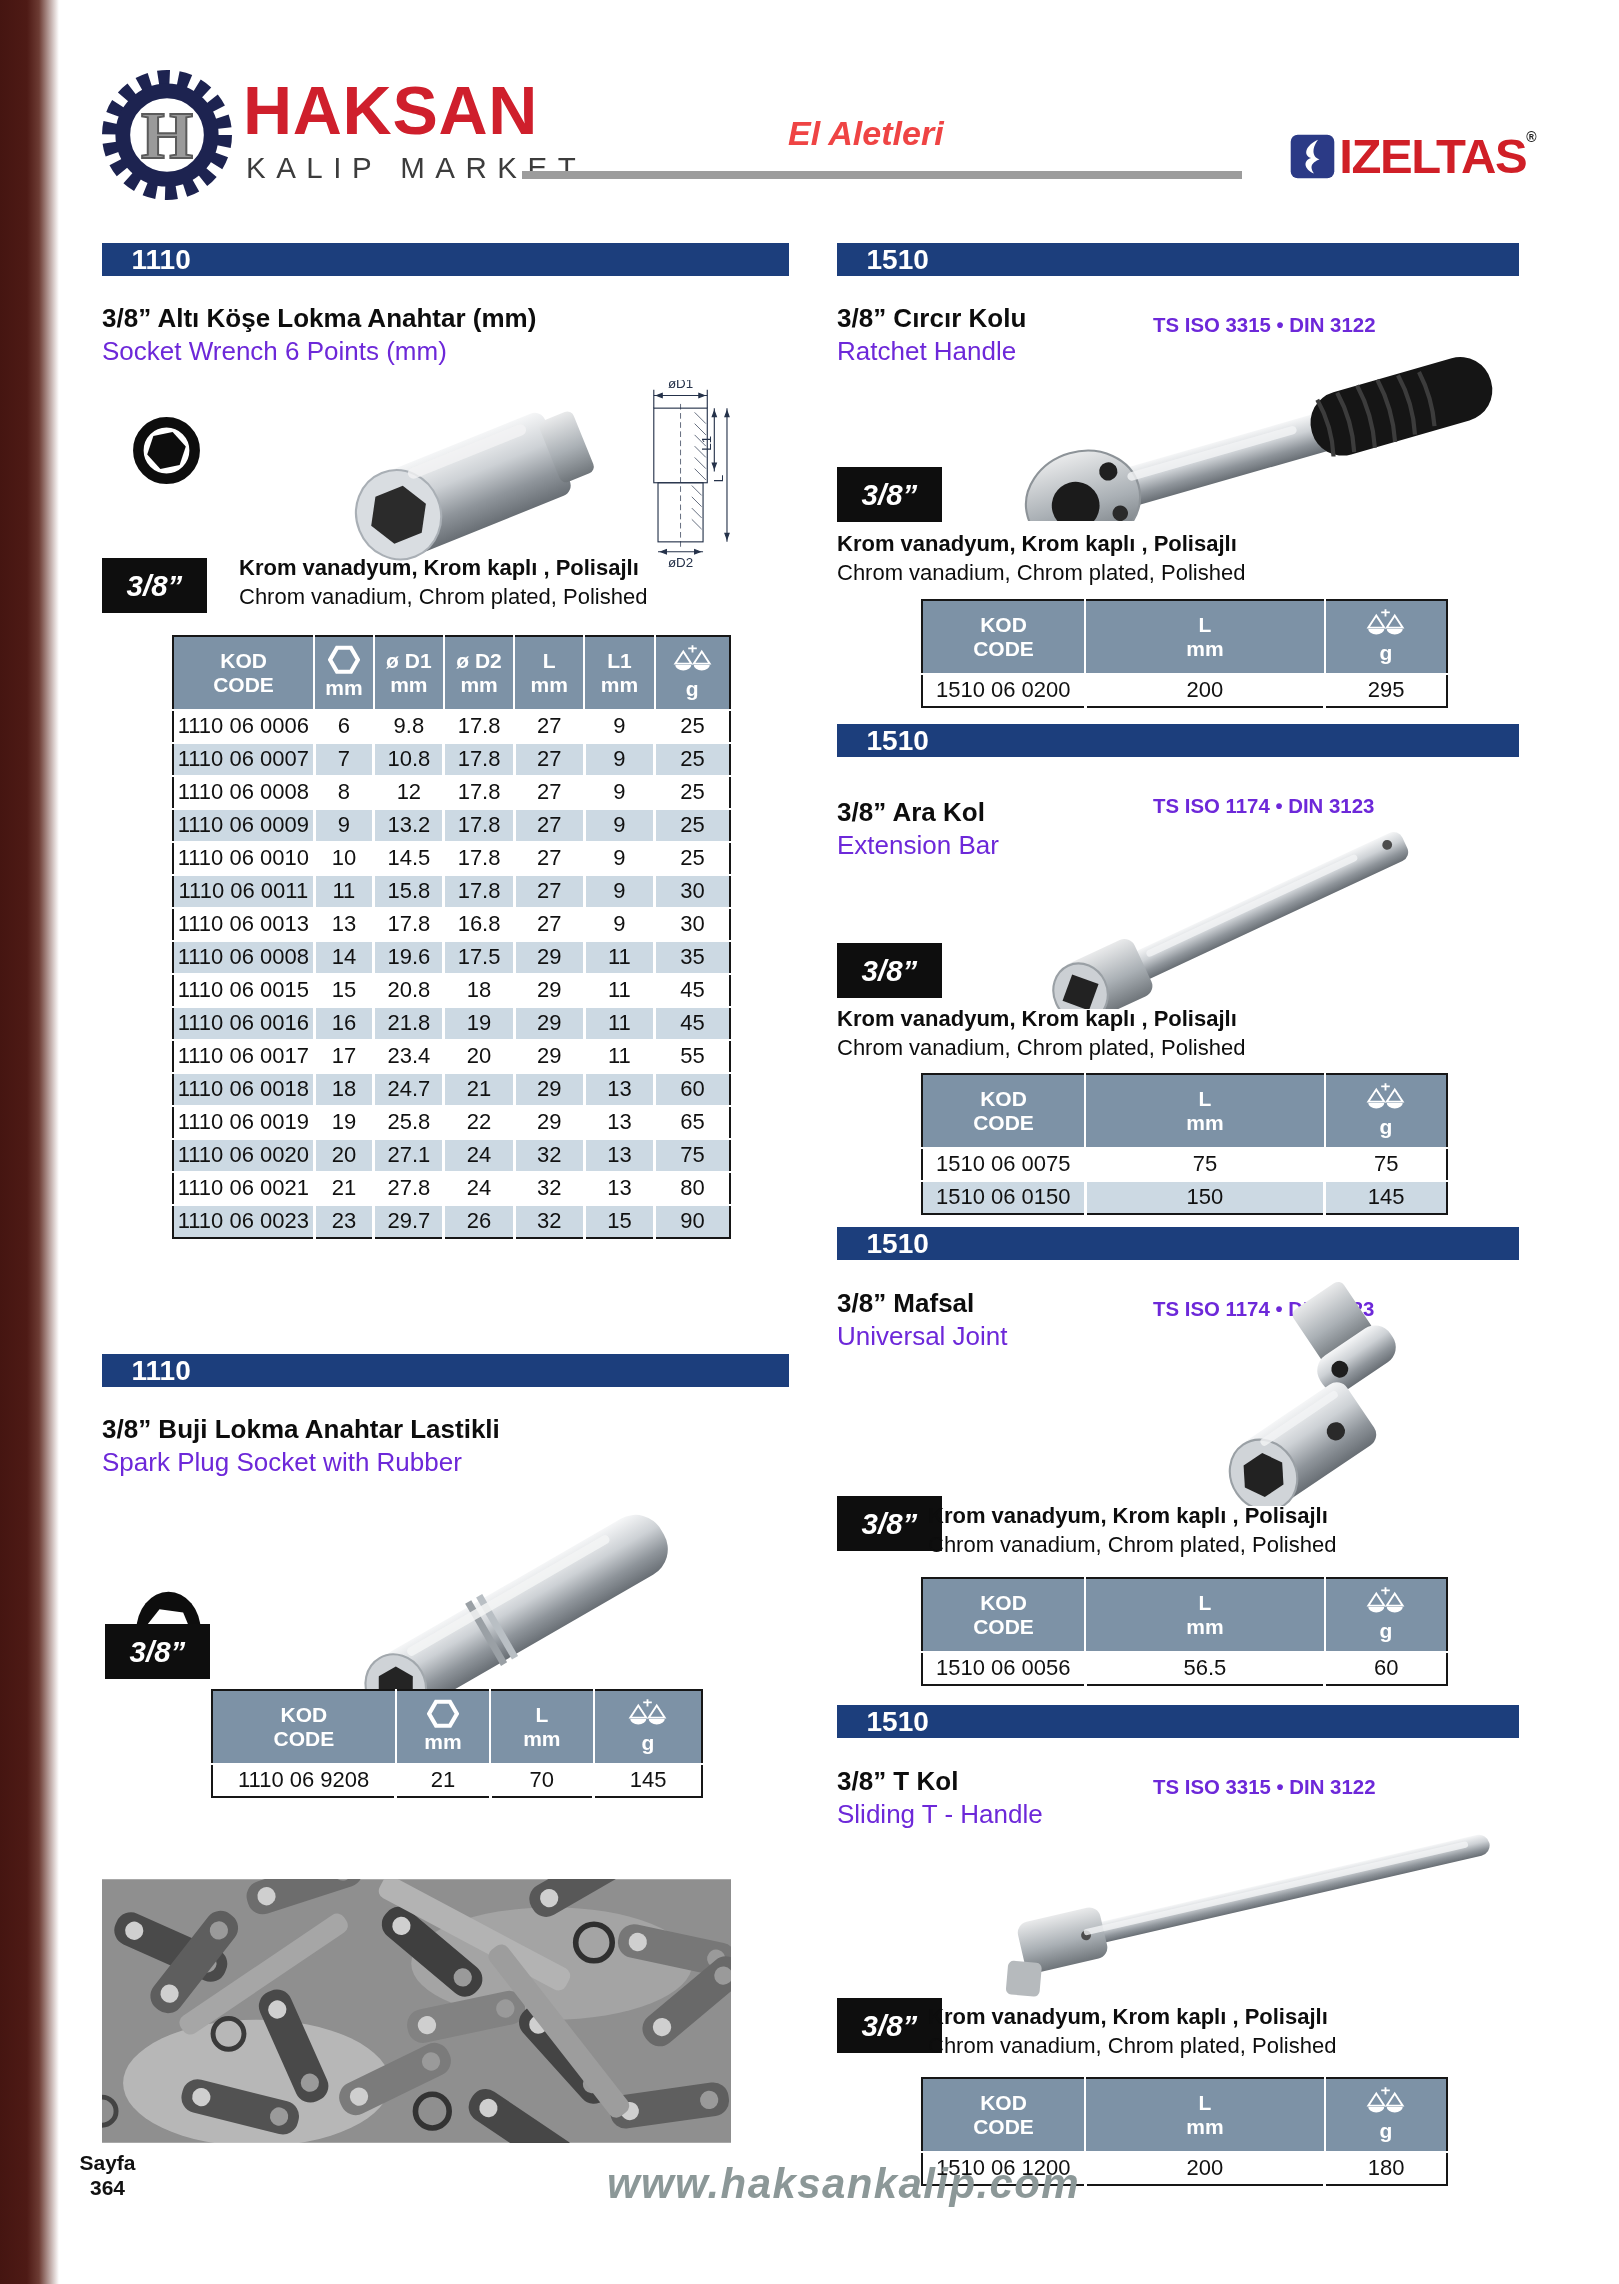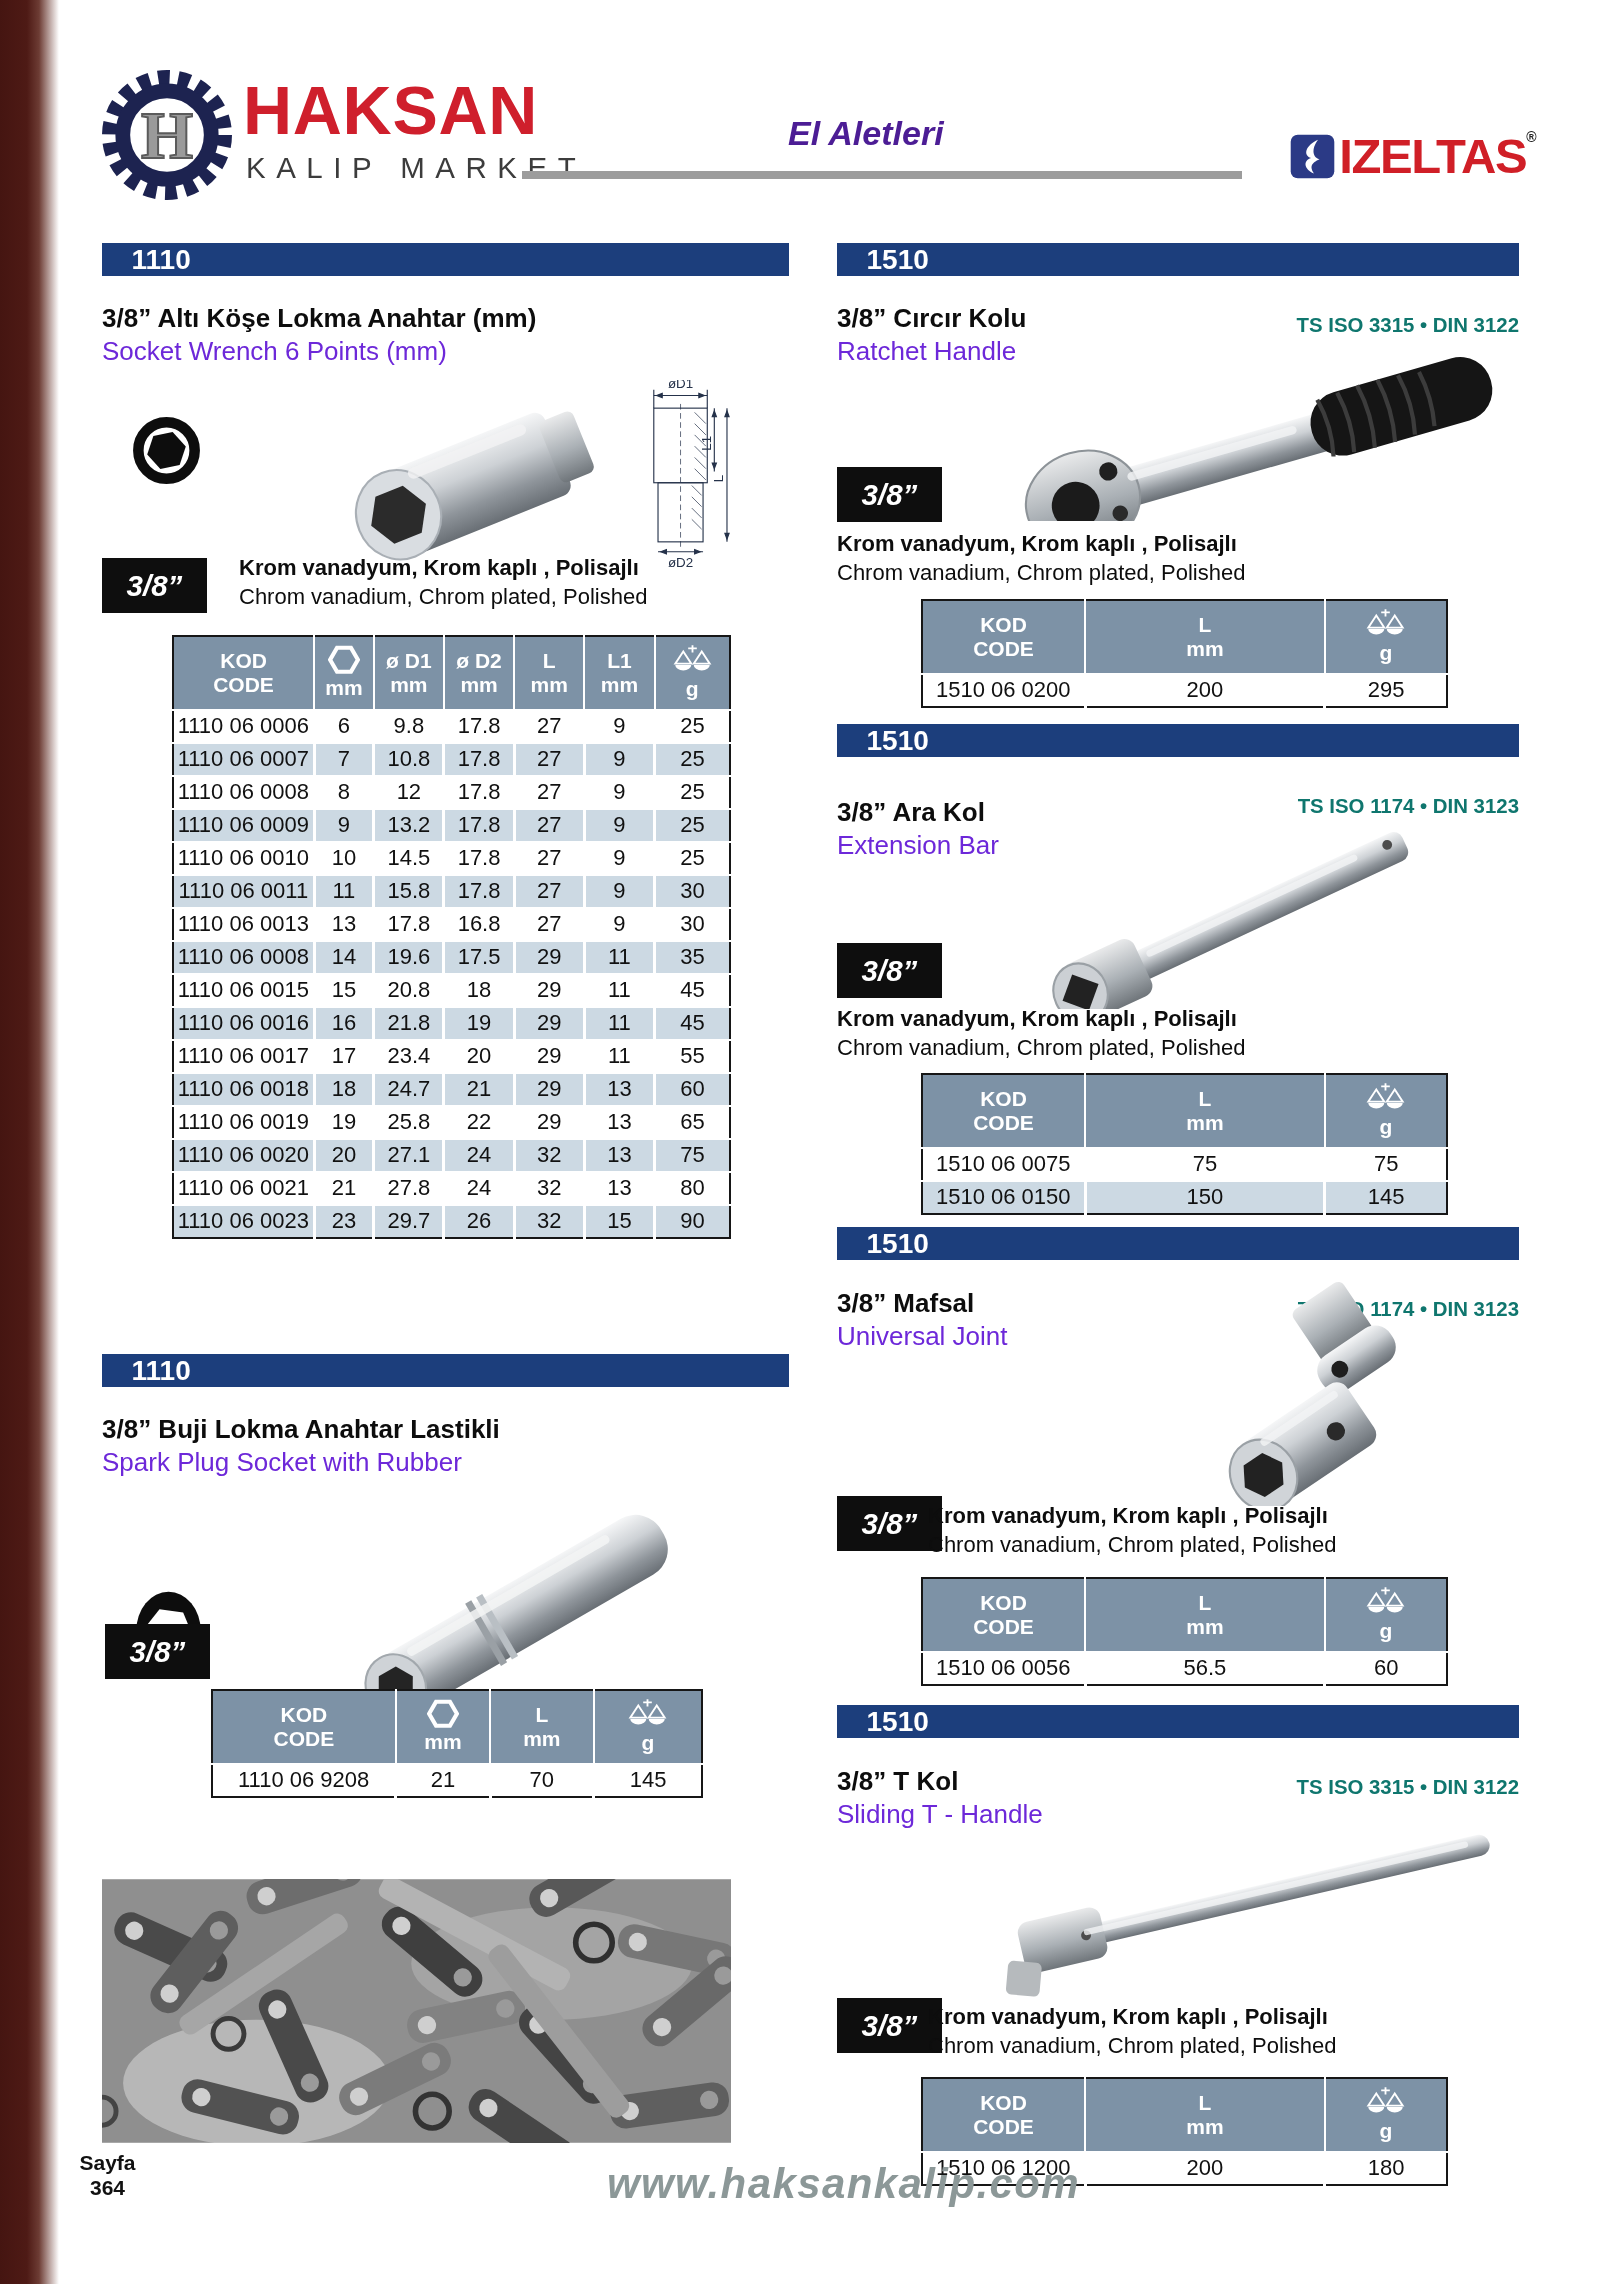--- a/index.html
+++ b/index.html
@@ -8,34 +8,34 @@
   .abs{position:absolute;}
 
   
   .edge-bar{left:0;top:0;width:63px;height:2284px;
     background:linear-gradient(90deg,#451511 0px,#4e1a15 27px,#6d3c34 39px,rgba(109,60,52,0) 59px);}
 
   
   .gear{left:100px;top:68px;width:134px;height:134px;}
   .logo-name{left:243px;top:76px;font-size:68px;font-weight:800;color:#cf1f2c;letter-spacing:0.7px;line-height:1;}
   .logo-sub{left:246px;top:153px;font-size:29.5px;font-weight:500;color:#3c3c3c;letter-spacing:10.5px;line-height:1;}
-  .category{left:788px;top:114px;font-size:34px;font-weight:600;font-style:italic;color:#4c1d95;}
+  .category{left:788px;top:114px;font-size:34px;font-weight:600;font-style:italic;color:#ef4444;}
   .header-rule{left:522px;top:171px;width:720px;height:8.4px;background:#9c9c9c;}
   .izeltas{left:1290px;top:132px;display:flex;align-items:center;}
   .iz-icon{width:45px;height:45px;}
   .iz-text{font-size:49px;font-weight:800;color:#d01f27;letter-spacing:-1.4px;line-height:1;margin-left:4.2px;}
   .iz-reg{font-size:14px;font-weight:700;color:#222;vertical-align:top;position:relative;top:-19.7px;}
 
   
   .secbar{height:33px;background:#1c3e7c;color:#fff;font-size:28px;font-weight:700;
           line-height:33px;padding-left:29.5px;box-sizing:border-box;}
   .bar-left{width:687px;} .bar-right{width:682px;}
   .title .tr{font-size:26px;font-weight:700;color:#0d0d0d;line-height:1.25;}
   .title .en{font-size:26px;font-weight:400;color:#6d28d9;line-height:1.25;}
-  .std{font-size:20.4px;font-weight:700;color:#0f766e;text-align:right;width:366px;}
+  .std{font-size:20.4px;font-weight:700;color:#6d28d9;width:366px;}
   .badge{width:105px;height:55px;background:#0e0e0e;color:#fff;font-size:29.5px;font-weight:700;
          font-style:italic;display:flex;align-items:center;justify-content:center;}
   .material{text-align:left;}
   .material .tr{font-size:22px;font-weight:700;color:#0d0d0d;line-height:1.32;}
   .material .en{font-size:22px;font-weight:400;color:#0d0d0d;line-height:1.32;}
 
   
   table.spec{border-collapse:collapse;table-layout:fixed;border:2.1px solid #161616;}
   table.spec th{background:#7d92a6;color:#fff;font-weight:700;font-size:21px;line-height:1.15;
     text-align:center;vertical-align:middle;padding:7px 1.4px;border-left:2.1px solid #fff;}

